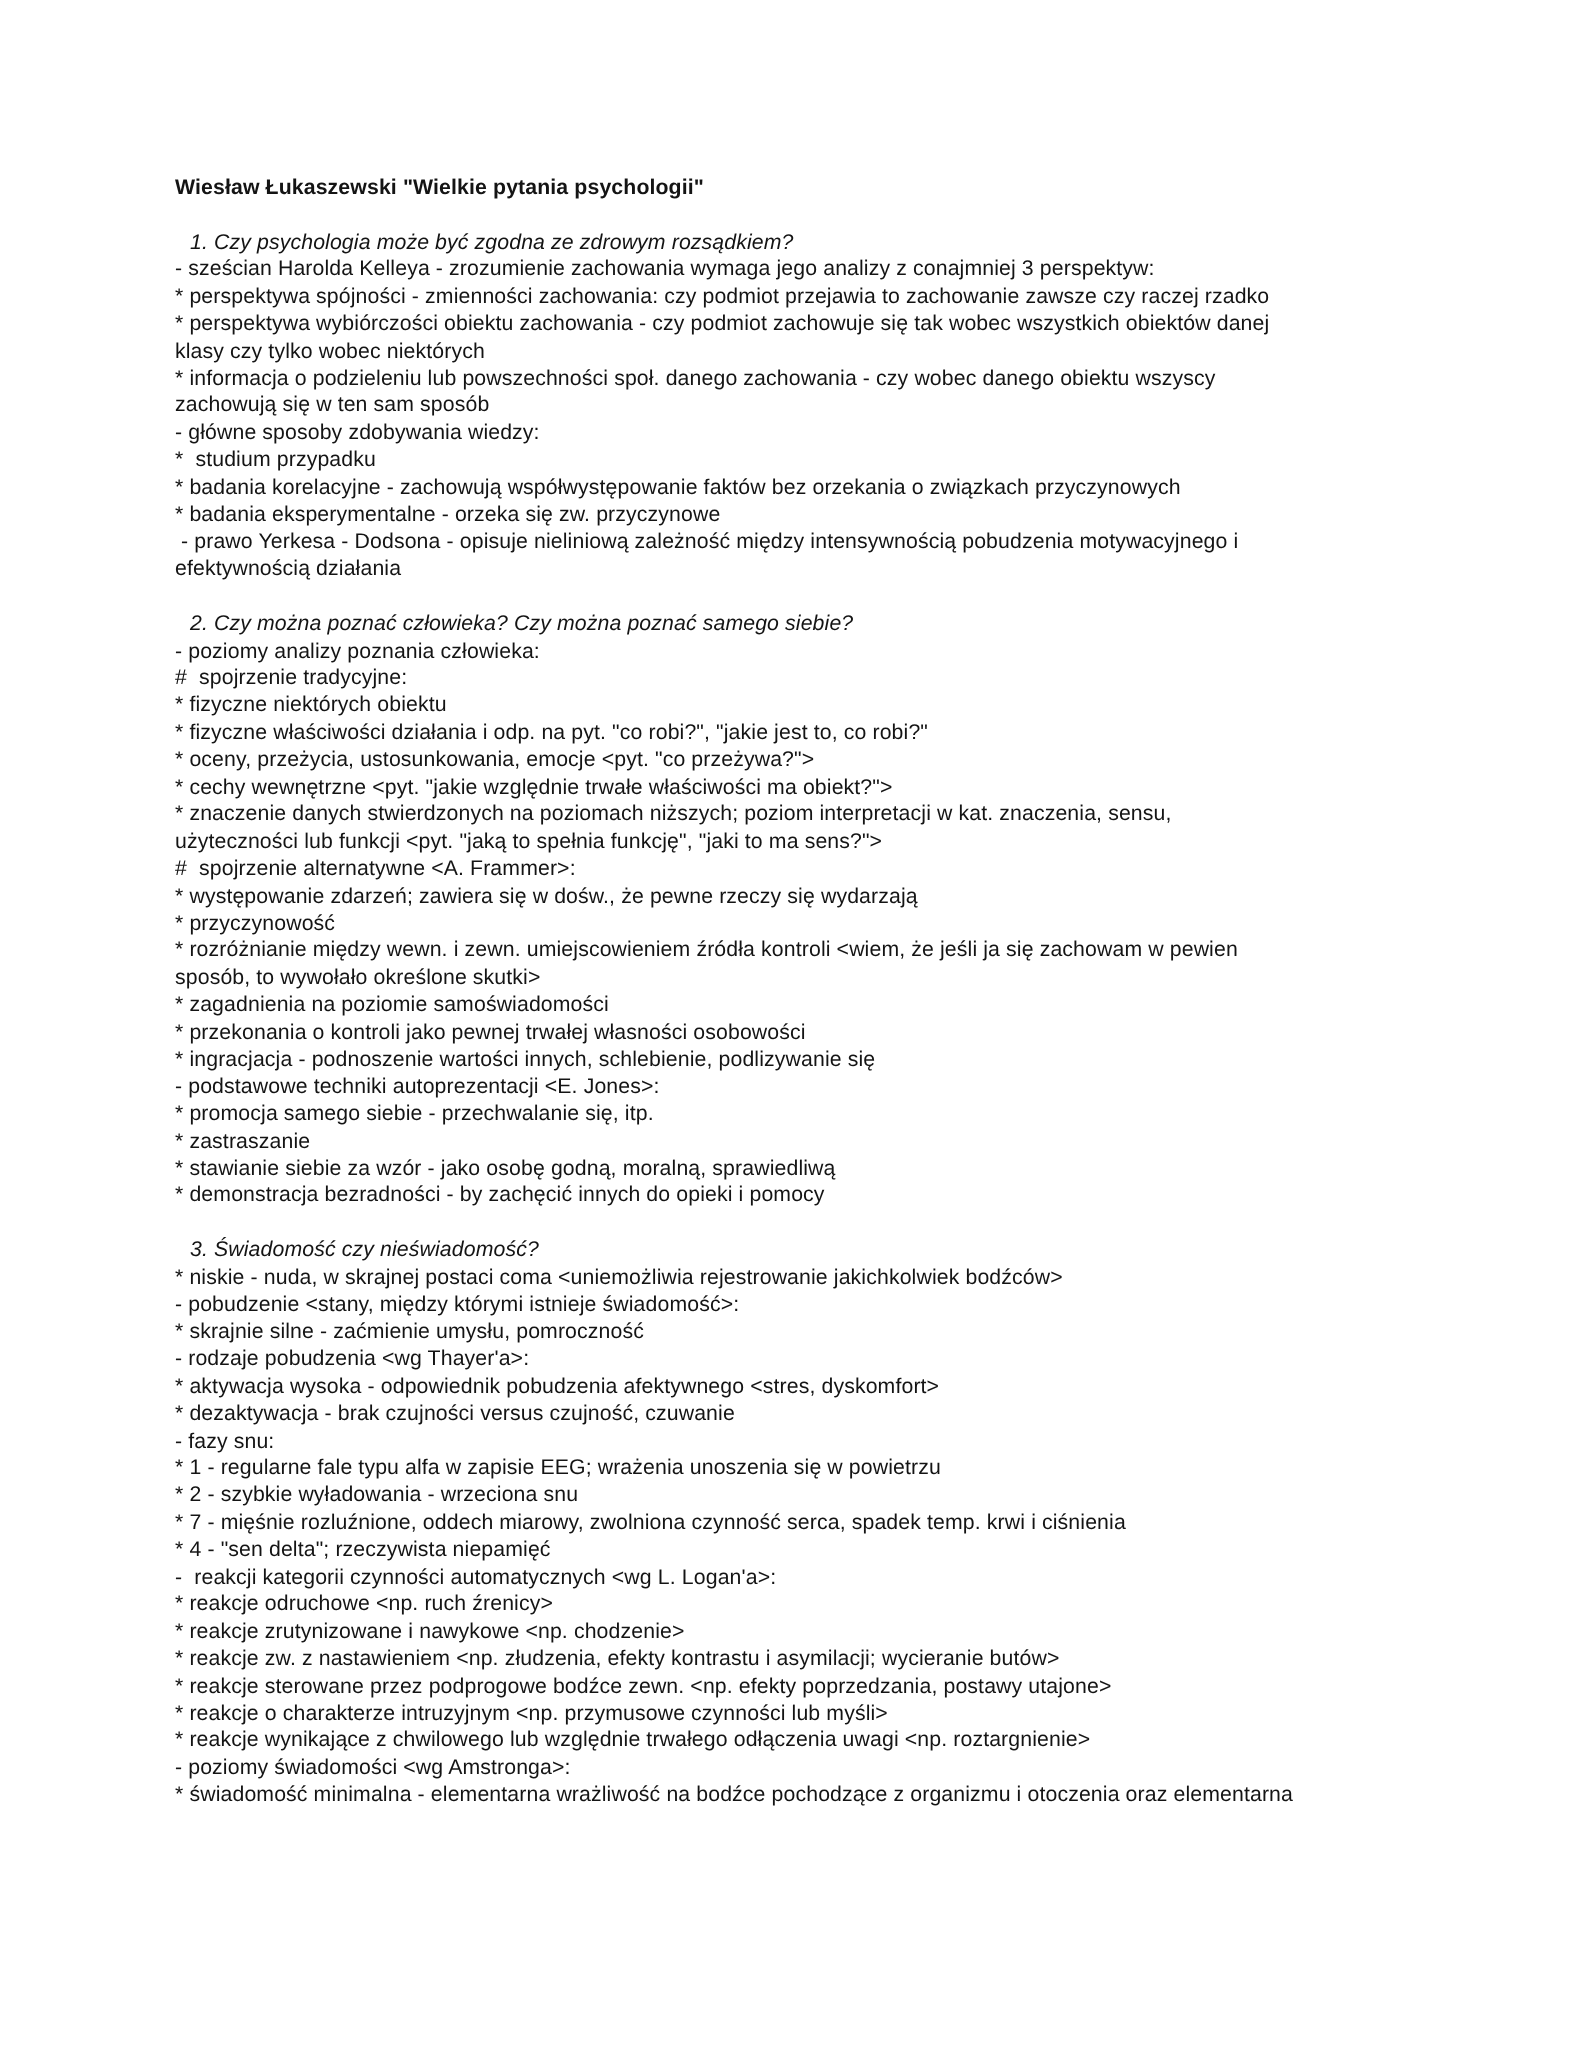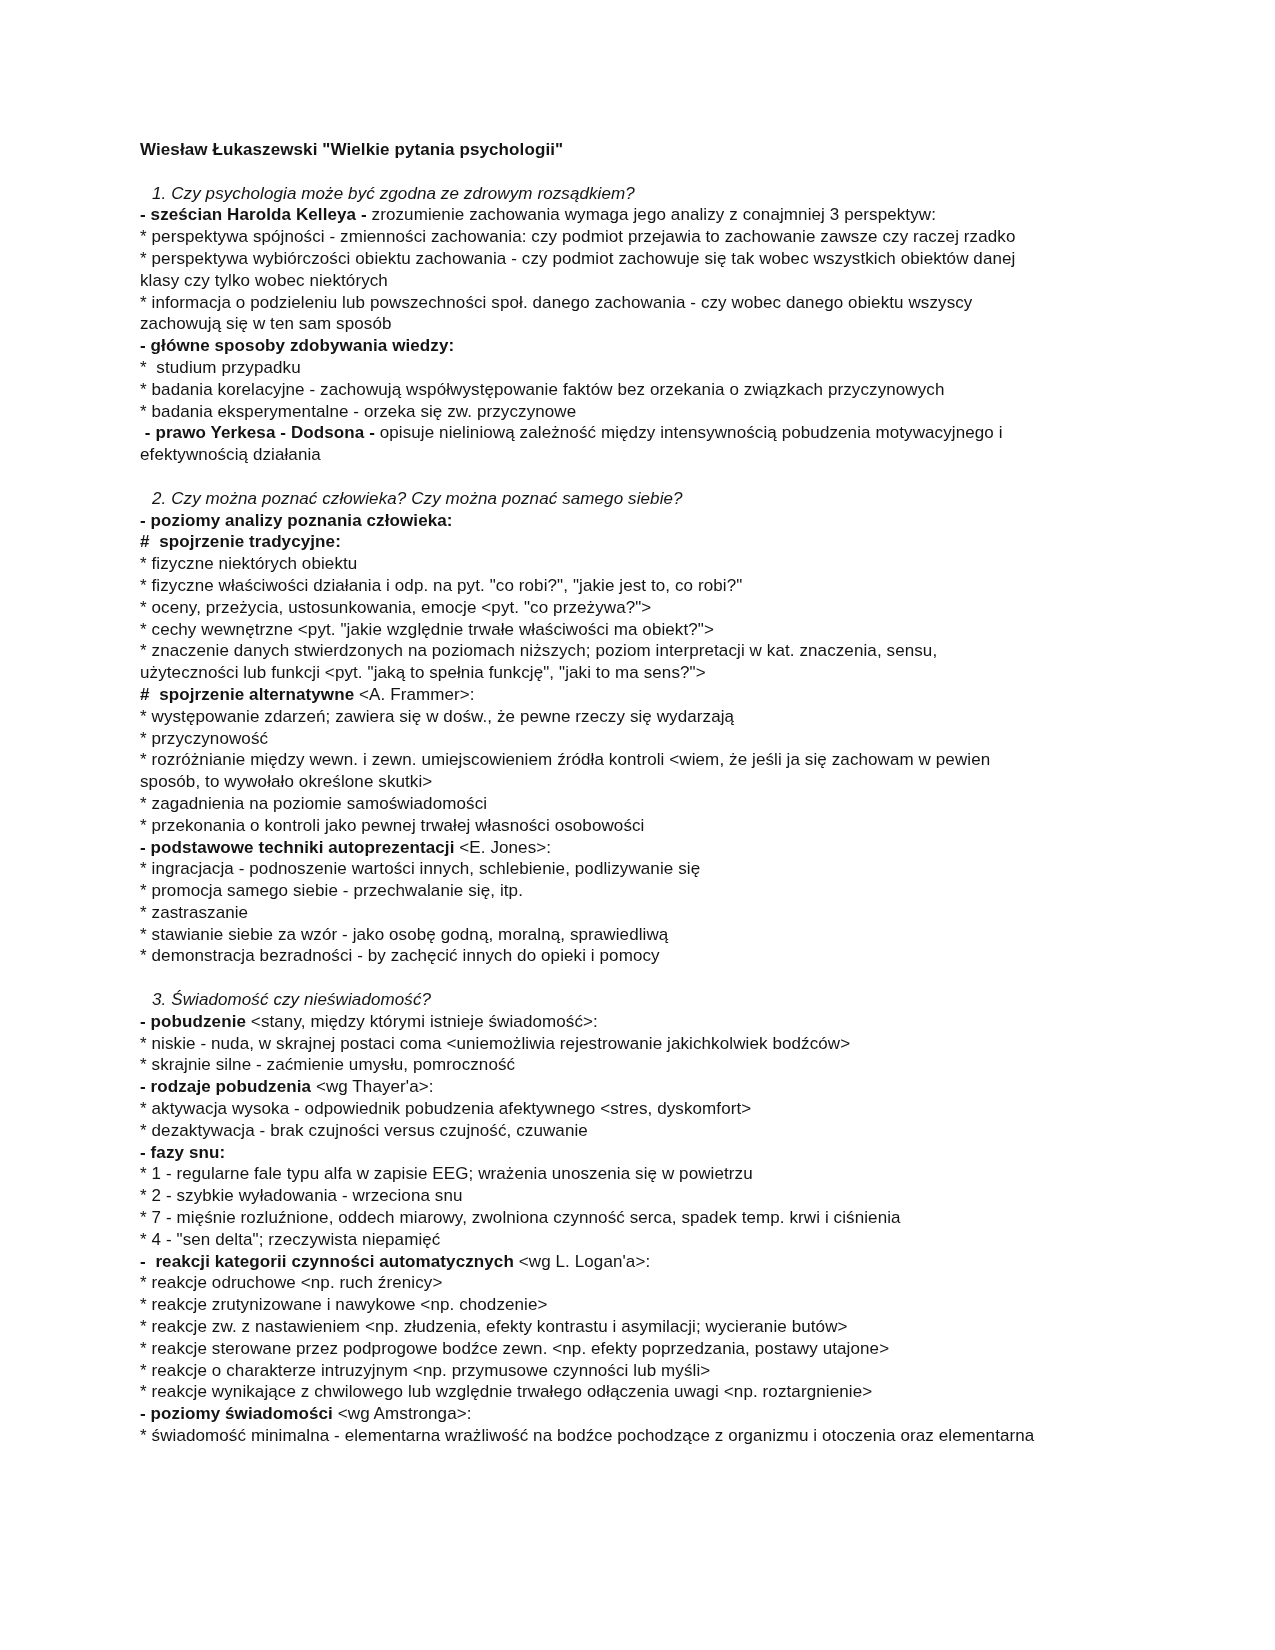--- a/index.html
+++ b/index.html
@@ -32,21 +32,21 @@
   }
   .section-heading {
     font-style: italic;
     white-space: pre-wrap;
     margin-left: 12px;
   }
   .line {
     white-space: pre-wrap;
   }
   .line .bold {
-    font-weight: bold;
+    font-weight: normal;
   }
   .blank-line {
     height: 21.8px;
   }
 </style>
 </head>
 <body>
 
 <div class="page">
   <div class="doc">
@@ -75,30 +75,30 @@
         <div class="line"><span>* cechy wewnętrzne &lt;pyt. "jakie względnie trwałe właściwości ma obiekt?"&gt;</span></div>
         <div class="line"><span>* znaczenie danych stwierdzonych na poziomach niższych; poziom interpretacji w kat. znaczenia, sensu,
 użyteczności lub funkcji &lt;pyt. "jaką to spełnia funkcję", "jaki to ma sens?"&gt;</span></div>
         <div class="line"><span class="bold">#  spojrzenie alternatywne </span><span>&lt;A. Frammer&gt;:</span></div>
         <div class="line"><span>* występowanie zdarzeń; zawiera się w dośw., że pewne rzeczy się wydarzają</span></div>
         <div class="line"><span>* przyczynowość</span></div>
         <div class="line"><span>* rozróżnianie między wewn. i zewn. umiejscowieniem źródła kontroli &lt;wiem, że jeśli ja się zachowam w pewien
 sposób, to wywołało określone skutki&gt;</span></div>
         <div class="line"><span>* zagadnienia na poziomie samoświadomości</span></div>
         <div class="line"><span>* przekonania o kontroli jako pewnej trwałej własności osobowości</span></div>
+        <div class="line"><span>* ingracjacja - podnoszenie wartości innych, schlebienie, podlizywanie się</span></div>
         <div class="line"><span class="bold">- podstawowe techniki autoprezentacji </span><span>&lt;E. Jones&gt;:</span></div>
-        <div class="line"><span>* ingracjacja - podnoszenie wartości innych, schlebienie, podlizywanie się</span></div>
         <div class="line"><span>* promocja samego siebie - przechwalanie się, itp.</span></div>
         <div class="line"><span>* zastraszanie</span></div>
         <div class="line"><span>* stawianie siebie za wzór - jako osobę godną, moralną, sprawiedliwą</span></div>
         <div class="line"><span>* demonstracja bezradności - by zachęcić innych do opieki i pomocy</span></div>
         <div class="blank-line"></div>
         <div class="section-heading">3. Świadomość czy nieświadomość?</div>
+        <div class="line"><span>* niskie - nuda, w skrajnej postaci coma &lt;uniemożliwia rejestrowanie jakichkolwiek bodźców&gt;</span></div>
         <div class="line"><span class="bold">- pobudzenie </span><span>&lt;stany, między którymi istnieje świadomość&gt;:</span></div>
-        <div class="line"><span>* niskie - nuda, w skrajnej postaci coma &lt;uniemożliwia rejestrowanie jakichkolwiek bodźców&gt;</span></div>
         <div class="line"><span>* skrajnie silne - zaćmienie umysłu, pomroczność</span></div>
         <div class="line"><span class="bold">- rodzaje pobudzenia </span><span>&lt;wg Thayer'a&gt;:</span></div>
         <div class="line"><span>* aktywacja wysoka - odpowiednik pobudzenia afektywnego &lt;stres, dyskomfort&gt;</span></div>
         <div class="line"><span>* dezaktywacja - brak czujności versus czujność, czuwanie</span></div>
         <div class="line"><span class="bold">- fazy snu:</span></div>
         <div class="line"><span>* 1 - regularne fale typu alfa w zapisie EEG; wrażenia unoszenia się w powietrzu</span></div>
         <div class="line"><span>* 2 - szybkie wyładowania - wrzeciona snu</span></div>
         <div class="line"><span>* 7 - mięśnie rozluźnione, oddech miarowy, zwolniona czynność serca, spadek temp. krwi i ciśnienia</span></div>
         <div class="line"><span>* 4 - "sen delta"; rzeczywista niepamięć</span></div>
         <div class="line"><span class="bold">-  reakcji kategorii czynności automatycznych </span><span>&lt;wg L. Logan'a&gt;:</span></div>

